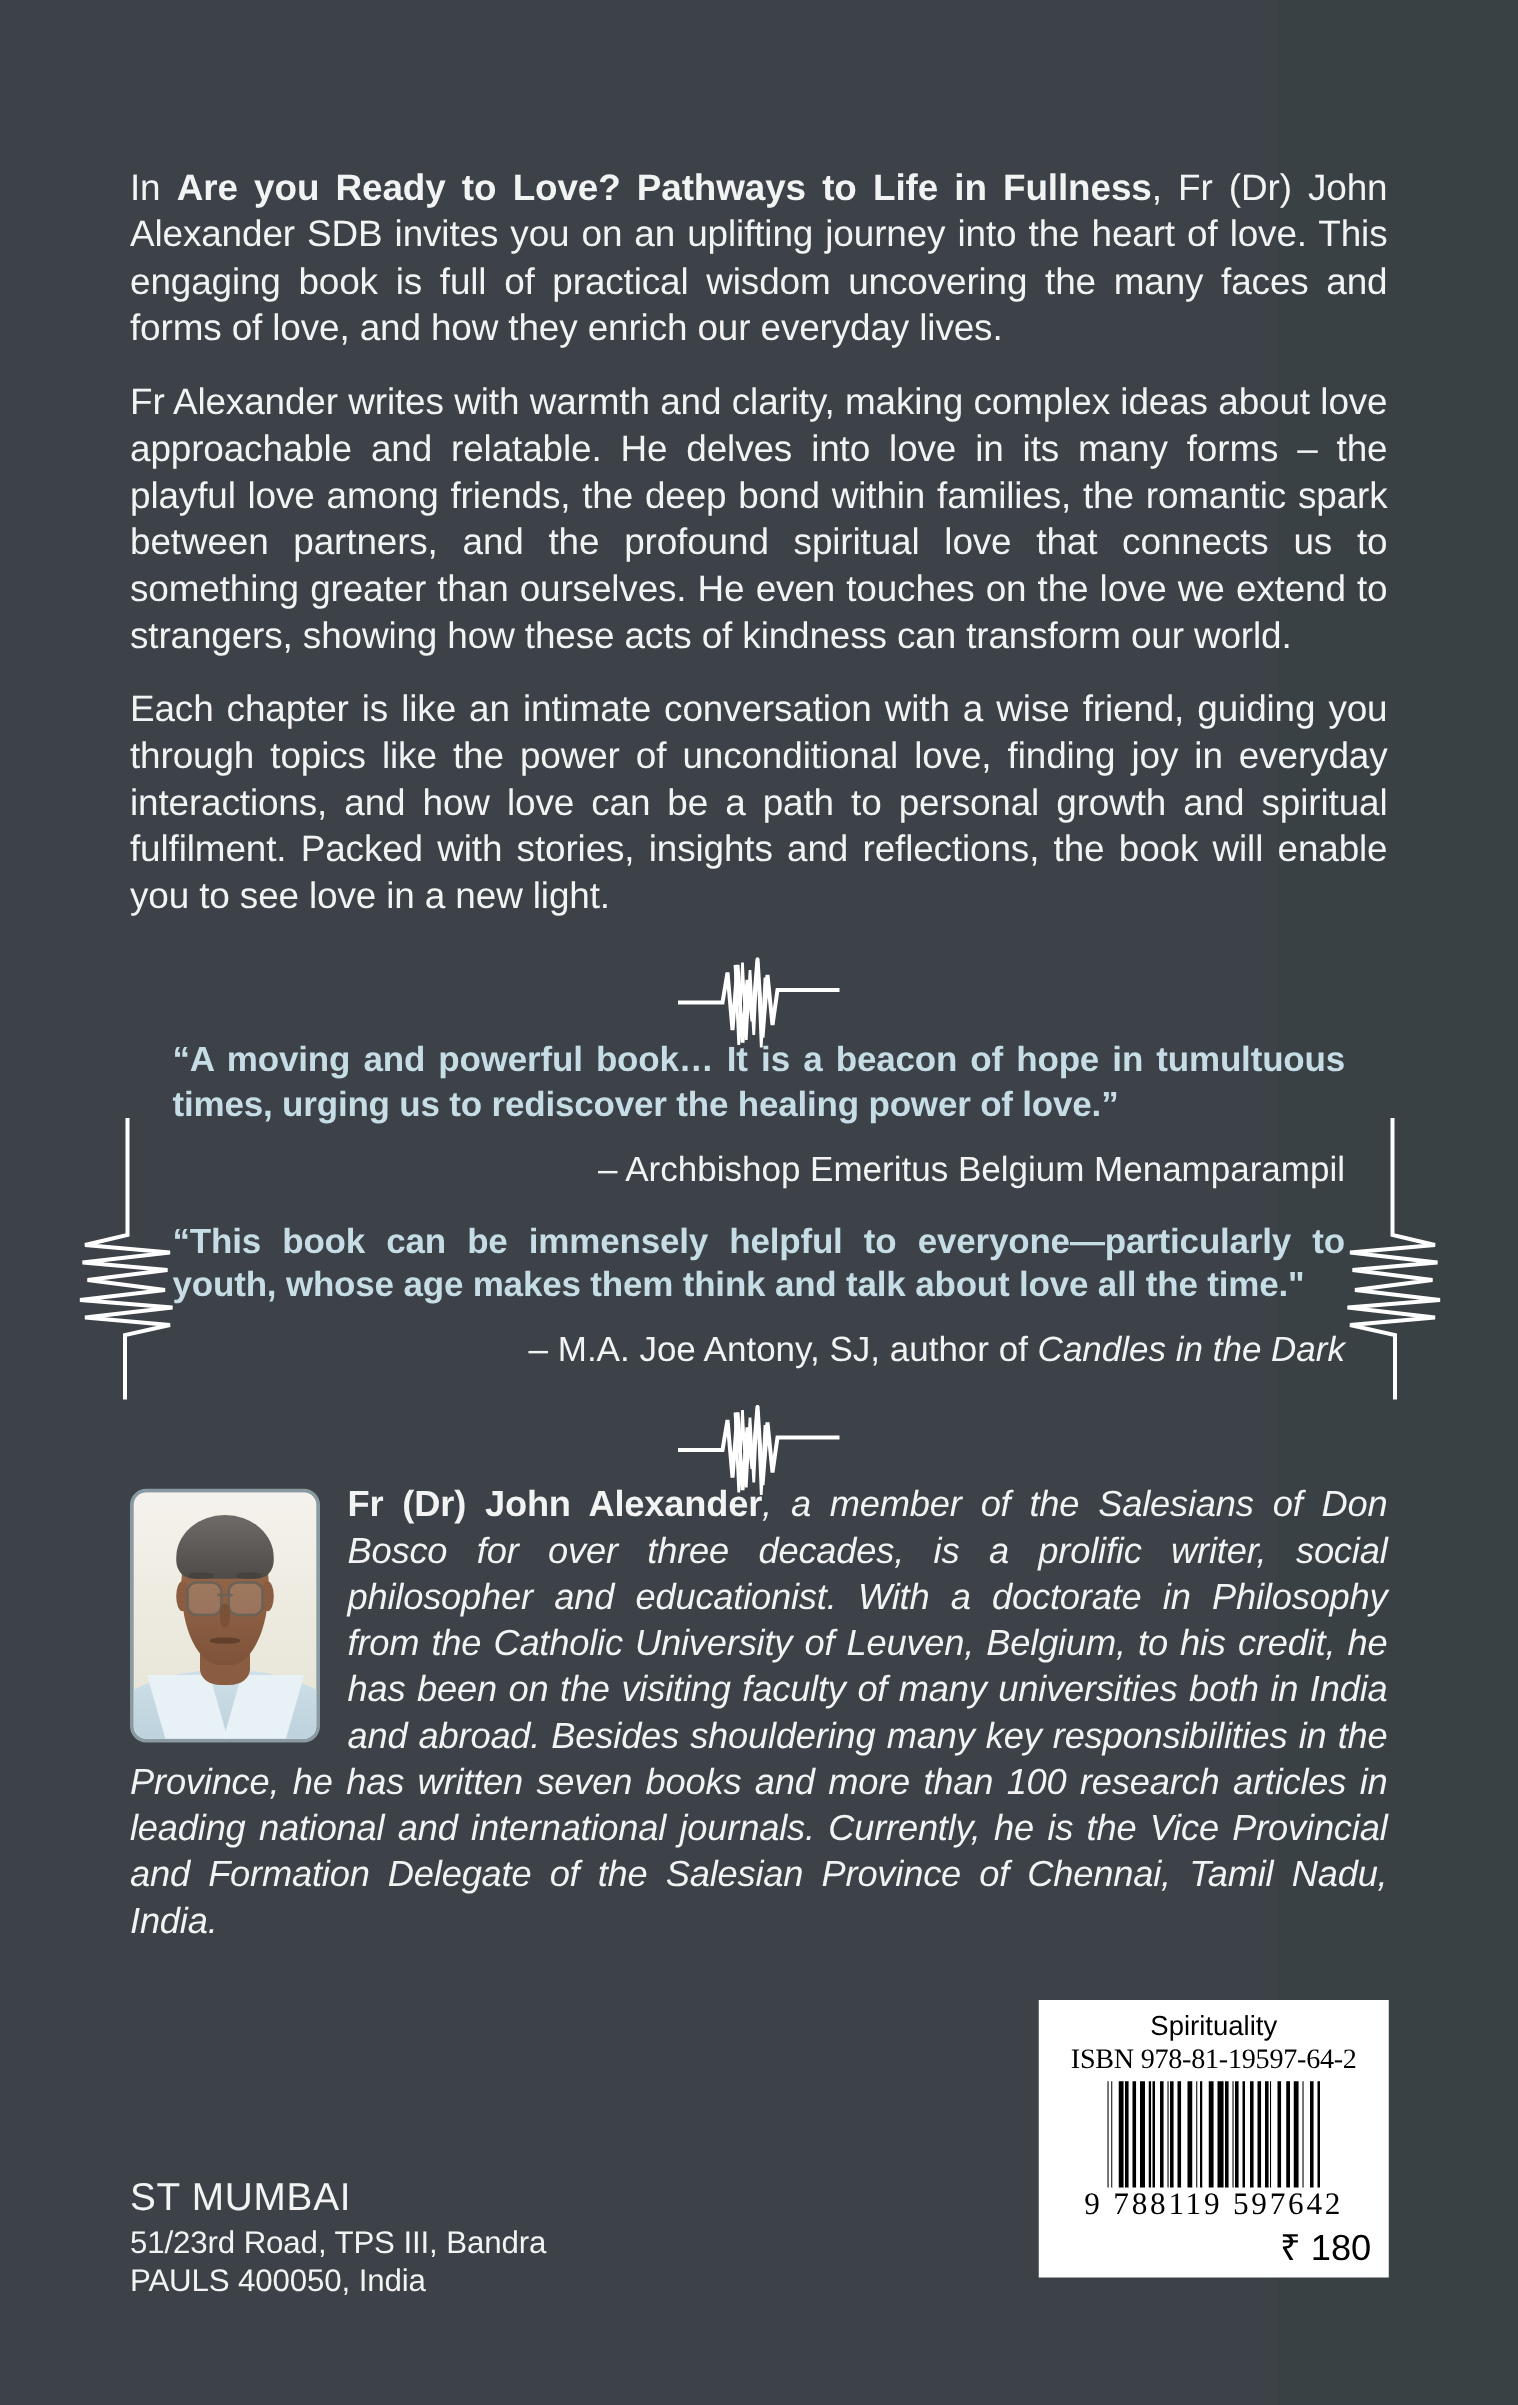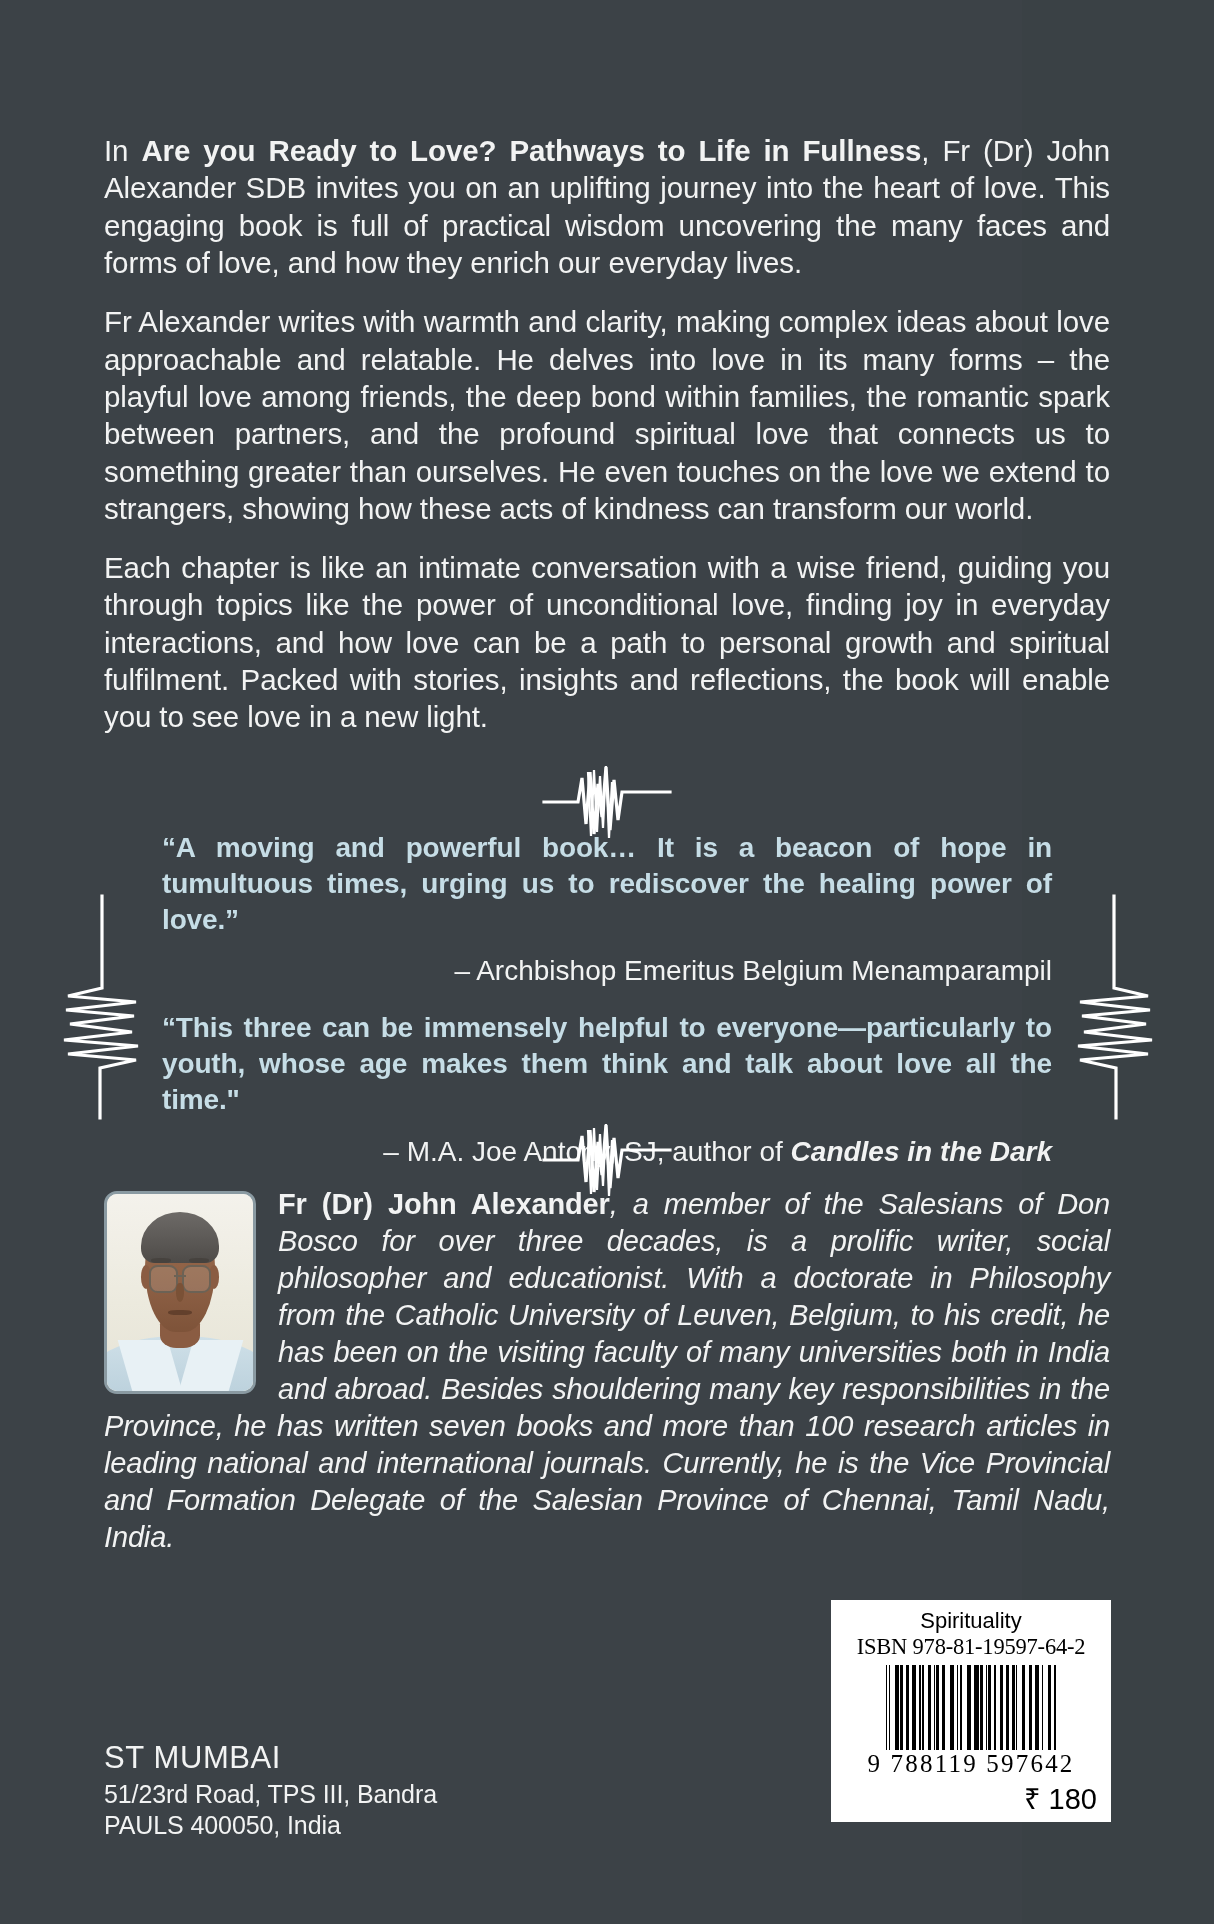--- a/index.html
+++ b/index.html
@@ -75,41 +75,41 @@
   }
   .quote-side {
     position: absolute;
     top: 62px;
   }
   .quote-side.left  { left: -42px; }
   .quote-side.right { left: 970px; }
   .quote-side svg { display: block; }
 
   .quote-body {
-    margin: 0 58px;
+    margin: 0 34px;
   }
   .quote-text {
     color: #c6dde6;
     font-size: 28px;
     font-weight: 700;
     line-height: 1.28;
     text-align: justify;
     text-justify: inter-word;
     margin: 0;
     letter-spacing: -0.15px;
   }
   .quote-attr {
     color: #f2f3f3;
     font-size: 28px;
     font-weight: 300;
     text-align: right;
     margin: 16px 0 0 0;
     line-height: 1.25;
   }
-  .quote-attr .work { font-style: italic; font-weight: bold; }
+  .quote-attr .work { font-style: italic; }
   .quote-block-2 { margin-top: 22px; }
 
   
   .bio {
     position: absolute;
     left: 104px;
     top: 1186px;
     width: 1006px;
     color: #f2f3f3;
   }
@@ -338,21 +338,21 @@
     </div>
 
     <div class="quote-body">
 
       <div class="quote-block-1">
         <p class="quote-text">“A moving and powerful book… It is a beacon of hope in tumultuous times, urging us to rediscover the healing power of love.”</p>
         <p class="quote-attr"><span>– Archbishop Emeritus Belgium Menamparampil</span><span class="work"></span></p>
       </div>
 
       <div class="quote-block-2">
-        <p class="quote-text">“This three can be immensely helpful to everyone—particularly to youth, whose age makes them think and talk about love all the time."</p>
+        <p class="quote-text">“This book can be immensely helpful to everyone—particularly to youth, whose age makes them think and talk about love all the time."</p>
         <p class="quote-attr"><span>– M.A. Joe Antony, SJ, author of </span><span class="work">Candles in the Dark</span></p>
       </div>
 
     </div>
   </div>
 
   <div class="divider divider-bottom">
     <svg width="1006" height="80" viewBox="0 0 1006 80">
       <path d="M440 40 H474
                L478 16 L482 62 L486 10 L490 72 L494 22 L498 55

